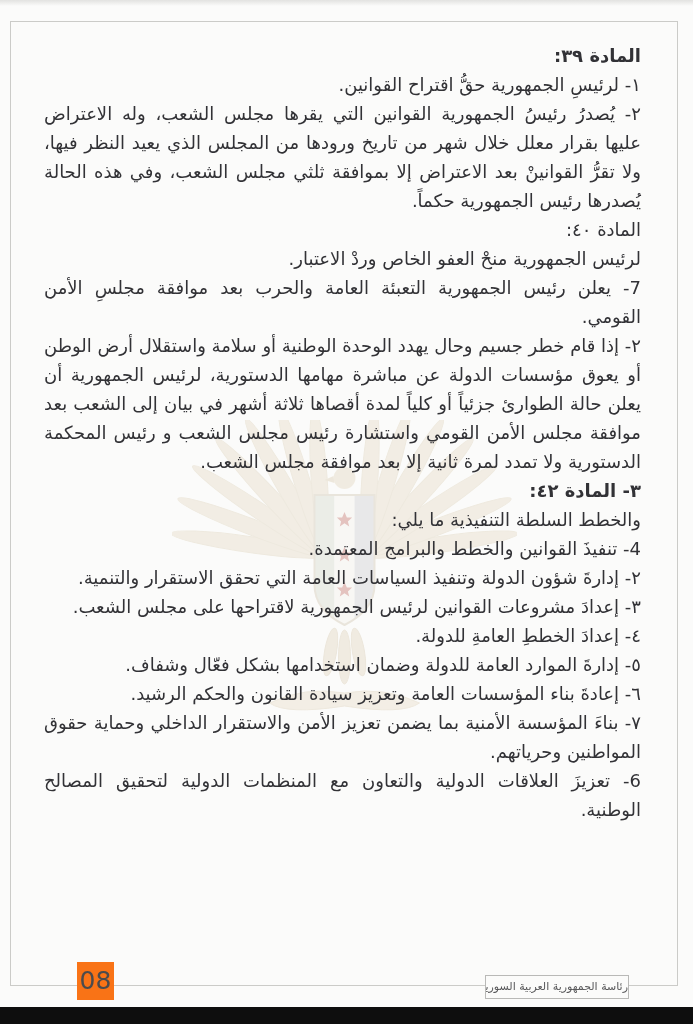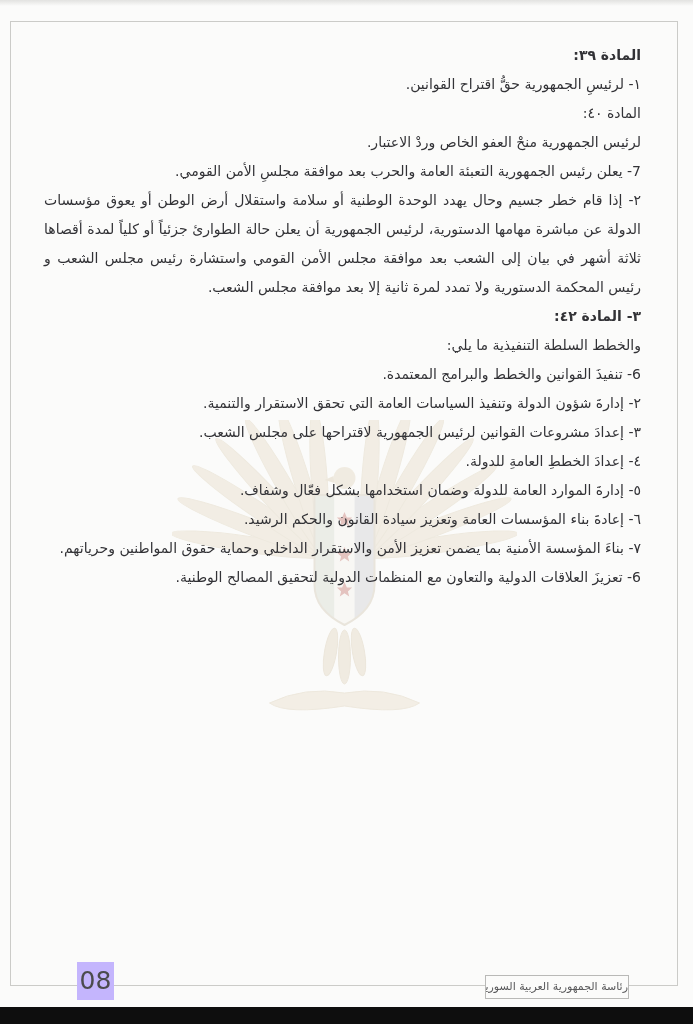--- a/index.html
+++ b/index.html
@@ -16,35 +16,35 @@
     position:absolute;top:0;left:0;right:0;height:6px;
     background:linear-gradient(#e2e2e0,#fbfbfa);
   }
   .frame{
     position:absolute;left:10px;top:21px;right:15px;bottom:38px;
     border:1px solid #cbcbc8;pointer-events:none;z-index:2;
   }
   .content{
     position:absolute;top:41px;right:52px;left:44px;z-index:3;
     direction:rtl;text-align:justify;
-    color:#323236;font-size:14px;line-height:29px;
+    color:#323236;font-size:18px;line-height:29px;
   }
   .content p{margin:0;padding:0;}
   .content p.bold{font-weight:bold;}
   .watermark{
     position:absolute;left:172px;top:420px;width:345px;height:330px;
     z-index:1;opacity:.5;
   }
   .bottom-bar{
     position:absolute;left:0;bottom:0;width:693px;height:17px;
     background:#0e0e0e;z-index:5;
   }
   .pagenum{
     position:absolute;left:77px;bottom:24px;width:37px;height:38px;
-    background:#c4b5fd;color:#4b4b4d;font-size:25px;line-height:38px;
+    background:#f97316;color:#4b4b4d;font-size:25px;line-height:38px;
     text-align:center;z-index:4;
   }
   .issuer{
     position:absolute;right:64px;bottom:25px;width:142px;height:22px;
     border:1px solid #b9b9b7;background:#fbfbfa;
     color:#58585a;font-size:11px;line-height:22px;text-align:center;
     direction:rtl;z-index:4;white-space:nowrap;overflow:hidden;
   }
 </style>
 </head>
@@ -102,27 +102,28 @@
       <ellipse cx="170" cy="237" rx="6" ry="27"></ellipse>
       <ellipse cx="184" cy="232" rx="6" ry="24" transform="rotate(-10 184 232)"></ellipse>
     </g>
 
     <path d="M95 283 Q130 266 170 273 Q210 266 245 283 Q228 295 170 286 Q112 295 95 283 Z" fill="#ece3d2" stroke="#e0d5c0" stroke-width="1"></path>
   </svg>
 
   <div class="content">
     <p class="bold">المادة ٣٩:</p>
     <p>١- لرئيسِ الجمهورية حقُّ اقتراح القوانين.</p>
+    <p>٢- يُصدرُ رئيسُ الجمهورية القوانين التي يقرها مجلس الشعب، وله الاعتراض عليها بقرار معلل خلال شهر من تاريخ ورودها من المجلس الذي يعيد النظر فيها، ولا تقرُّ القوانينْ بعد الاعتراض إلا بموافقة ثلثي مجلس الشعب، وفي هذه الحالة يُصدرها رئيس الجمهورية حكماً.</p>
     <p>المادة ٤٠:</p>
     <p>لرئيس الجمهورية منحْ العفو الخاص وردْ الاعتبار.</p>
     <p>7- يعلن رئيس الجمهورية التعبئة العامة والحرب بعد موافقة مجلسِ الأمن القومي.</p>
     <p>٢- إذا قام خطر جسيم وحال يهدد الوحدة الوطنية أو سلامة واستقلال أرض الوطن أو يعوق مؤسسات الدولة عن مباشرة مهامها الدستورية، لرئيس الجمهورية أن يعلن حالة الطوارئ جزئياً أو كلياً لمدة أقصاها ثلاثة أشهر في بيان إلى الشعب بعد موافقة مجلس الأمن القومي واستشارة رئيس مجلس الشعب و رئيس المحكمة الدستورية ولا تمدد لمرة ثانية إلا بعد موافقة مجلس الشعب.</p>
     <p class="bold">٣- المادة ٤٢:</p>
     <p>والخطط السلطة التنفيذية ما يلي:</p>
-    <p>6- تنفيذَ القوانين والخطط والبرامج المعتمدة.</p>
+    <p>4- تنفيذَ القوانين والخطط والبرامج المعتمدة.</p>
     <p>٢- إدارةَ شؤون الدولة وتنفيذ السياسات العامة التي تحقق الاستقرار والتنمية.</p>
     <p>٣- إعدادَ مشروعات القوانين لرئيس الجمهورية لاقتراحها على مجلس الشعب.</p>
     <p>٤-  إعدادَ الخططِ العامةِ للدولة.</p>
     <p>٥- إدارةَ الموارد العامة للدولة وضمان استخدامها بشكل فعّال وشفاف.</p>
     <p>٦- إعادةَ بناء المؤسسات العامة وتعزيز سيادة القانون والحكم الرشيد.</p>
     <p>٧- بناءَ المؤسسة الأمنية بما يضمن تعزيز الأمن والاستقرار الداخلي وحماية حقوق المواطنين وحرياتهم.</p>
     <p>6- تعزيزَ العلاقات الدولية والتعاون مع المنظمات الدولية لتحقيق المصالح الوطنية.</p>
   </div>
 
   <div class="pagenum">08</div>

